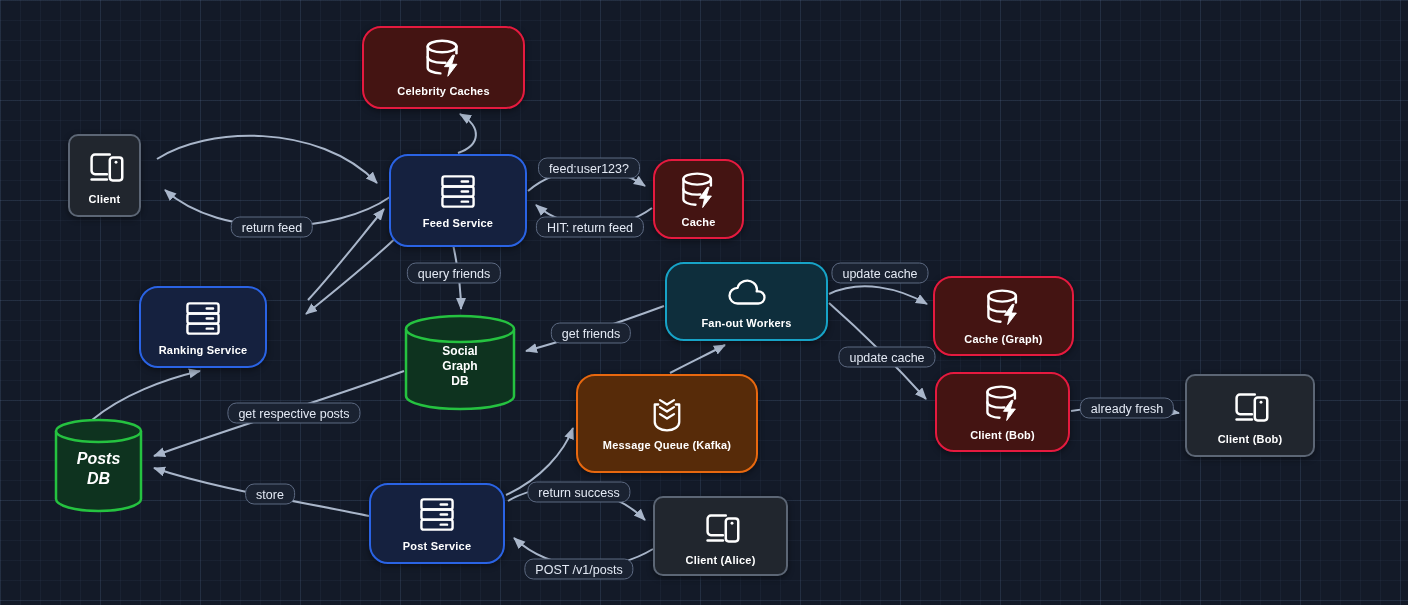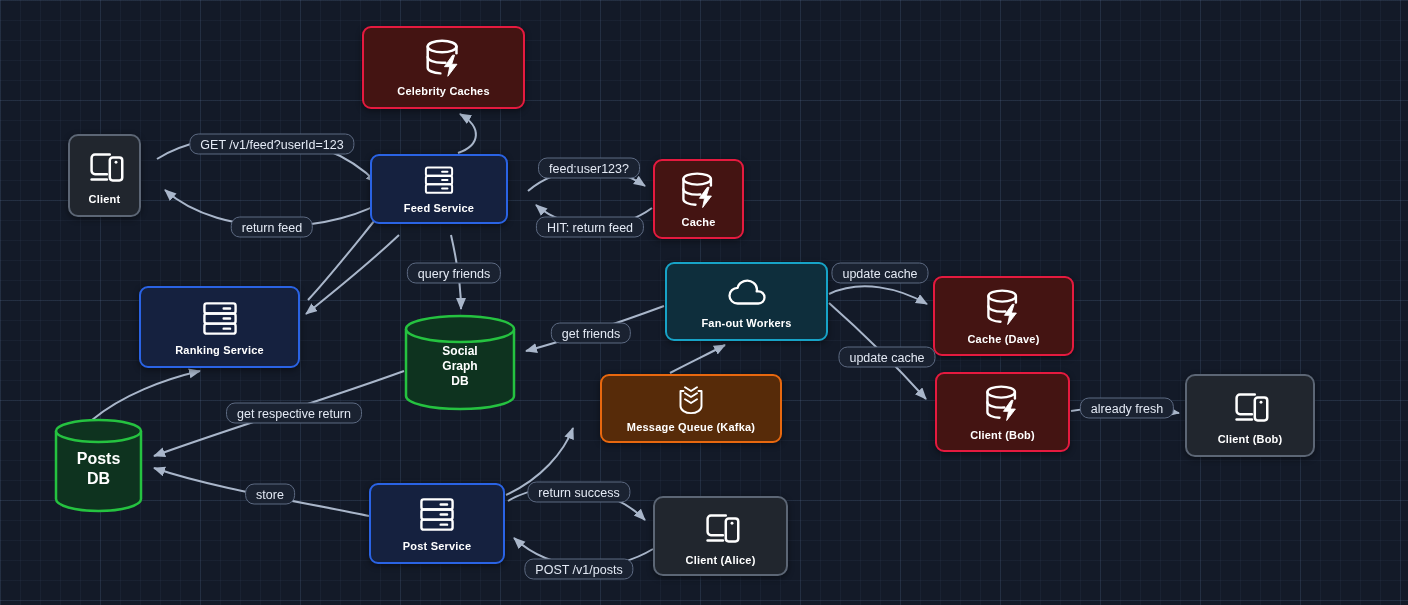--- a/index.html
+++ b/index.html
@@ -10,39 +10,39 @@
     background-image:
       linear-gradient(rgba(130,160,210,0.10) 1px, transparent 1px),
       linear-gradient(90deg, rgba(130,160,210,0.10) 1px, transparent 1px),
       linear-gradient(rgba(130,160,210,0.055) 1px, transparent 1px),
       linear-gradient(90deg, rgba(130,160,210,0.055) 1px, transparent 1px);
     background-size:100px 100px,100px 100px,20px 20px,20px 20px;
   }
   #edges{position:absolute;left:0;top:0;z-index:1;}
   .node{
     position:absolute;z-index:3;box-sizing:border-box;
-    border-radius:9px;border:2px solid #888;
+    border-radius:19px;border:2px solid #888;
     display:flex;flex-direction:column;align-items:center;justify-content:center;
     gap:3px;padding:6px 4px 8px 4px;
     box-shadow:0 2px 6px rgba(0,0,0,0.45);
   }
   .nlabel{font-size:11px;font-weight:bold;color:#ffffff;white-space:nowrap;letter-spacing:.2px;}
   .t-client{background:#21262e;border-color:#5c6675;border-radius:10px;}
   .t-service{background:#15213f;border-color:#2a63e4;}
   .t-cache{background:#441412;border-color:#e51a3f;}
   .t-workers{background:#0e2e3c;border-color:#17a3c7;}
   .t-queue{background:#572b09;border-color:#e8680f;}
   .cyl{position:absolute;z-index:3;}
   .cyl svg{position:absolute;left:0;top:0;}
   .cyl-label{
     position:absolute;inset:0;display:flex;align-items:center;justify-content:center;
     text-align:center;color:#fff;font-weight:bold;font-size:12px;line-height:1.25;
     white-space:pre-line;padding-top:6px;z-index:4;
   }
-  .cyl-label.big{font-size:16px;}
+  .cyl-label.big{font-size:16px;font-style:italic;}
   .elabel{
     position:absolute;z-index:5;transform:translate(-50%,-50%);
     background:#1a2231;border:1.5px solid #5d6a82;border-radius:9px;
     color:#e3e9f4;font-size:12.5px;padding:2.5px 10px;white-space:nowrap;
   }
 </style>
 </head>
 <body>
 
 <div id="canvas">
@@ -119,21 +119,21 @@
     <div class="nlabel">Celebrity Caches</div>
   </div>
 
   <div class="node t-client" style="left:68px;top:134px;width:73px;height:83px">
     <svg width="46" height="46">
         <use href="#sym-devices"></use>
       </svg>
     <div class="nlabel">Client</div>
   </div>
 
-  <div class="node t-service" style="left:370px;top:154px;width:138px;height:70px">
+  <div class="node t-service" style="left:389px;top:154px;width:138px;height:93px">
     <svg width="44" height="44">
         <use href="#sym-server"></use>
       </svg>
     <div class="nlabel">Feed Service</div>
   </div>
 
   <div class="node t-cache" style="left:653px;top:159px;width:91px;height:80px">
     <svg width="44" height="44">
         <use href="#sym-dbbolt"></use>
       </svg>
@@ -144,38 +144,38 @@
     <svg width="46" height="42">
         <use href="#sym-cloud"></use>
       </svg>
     <div class="nlabel">Fan-out Workers</div>
   </div>
 
   <div class="node t-cache" style="left:933px;top:276px;width:141px;height:80px">
     <svg width="44" height="44">
         <use href="#sym-dbbolt"></use>
       </svg>
-    <div class="nlabel">Cache (Dave)</div>
+    <div class="nlabel">Cache (Graph)</div>
   </div>
 
   <div class="node t-cache" style="left:935px;top:372px;width:135px;height:80px">
     <svg width="44" height="44">
         <use href="#sym-dbbolt"></use>
       </svg>
     <div class="nlabel">Client (Bob)</div>
   </div>
 
   <div class="node t-client" style="left:1185px;top:374px;width:130px;height:83px">
     <svg width="46" height="46">
         <use href="#sym-devices"></use>
       </svg>
     <div class="nlabel">Client (Bob)</div>
   </div>
 
-  <div class="node t-service" style="left:139px;top:286px;width:161px;height:82px">
+  <div class="node t-service" style="left:139px;top:286px;width:128px;height:82px">
     <svg width="44" height="44">
         <use href="#sym-server"></use>
       </svg>
     <div class="nlabel">Ranking Service</div>
   </div>
 
   <div class="cyl" style="left:404px;top:314px;width:112px;height:98px">
     <svg width="112" height="98" viewBox="0 0 112 98">
       <path d="M2,15 V82 a54,13 0 0 0 108,0 V15" fill="#0e331f" stroke="#25c240" stroke-width="2.5"></path>
       <ellipse cx="56" cy="15" rx="54" ry="13" fill="#0e331f" stroke="#25c240" stroke-width="2.5"></ellipse>
@@ -187,48 +187,47 @@
 
   <div class="cyl" style="left:54px;top:418px;width:89px;height:96px">
     <svg width="89" height="96" viewBox="0 0 89 96">
       <path d="M2,13 V81 a42.5,12 0 0 0 85,0 V13" fill="#0e331f" stroke="#25c240" stroke-width="2.5"></path>
       <ellipse cx="44.5" cy="13" rx="42.5" ry="11" fill="#0e331f" stroke="#25c240" stroke-width="2.5"></ellipse>
     </svg>
     <div class="cyl-label big">Posts
 DB</div>
   </div>
 
-  <div class="node t-queue" style="left:600px;top:374px;width:182px;height:69px">
+  <div class="node t-queue" style="left:576px;top:374px;width:182px;height:99px">
     <svg width="42" height="42">
         <use href="#sym-queue"></use>
       </svg>
     <div class="nlabel">Message Queue (Kafka)</div>
   </div>
 
   <div class="node t-service" style="left:369px;top:483px;width:136px;height:81px">
     <svg width="44" height="44">
         <use href="#sym-server"></use>
       </svg>
     <div class="nlabel">Post Service</div>
   </div>
 
   <div class="node t-client" style="left:653px;top:496px;width:135px;height:80px">
     <svg width="46" height="46">
         <use href="#sym-devices"></use>
       </svg>
     <div class="nlabel">Client (Alice)</div>
   </div>
 
-  <div class="elabel" style="left:272px;top:144px">GET /v1/feed?userId=123</div>
   <div class="elabel" style="left:272px;top:227px">return feed</div>
   <div class="elabel" style="left:589px;top:168px">feed:user123?</div>
   <div class="elabel" style="left:590px;top:227px">HIT: return feed</div>
   <div class="elabel" style="left:454px;top:273px">query friends</div>
   <div class="elabel" style="left:591px;top:333px">get friends</div>
   <div class="elabel" style="left:880px;top:273px">update cache</div>
   <div class="elabel" style="left:887px;top:357px">update cache</div>
   <div class="elabel" style="left:1127px;top:408px">already fresh</div>
-  <div class="elabel" style="left:294px;top:413px">get respective return</div>
+  <div class="elabel" style="left:294px;top:413px">get respective posts</div>
   <div class="elabel" style="left:270px;top:494px">store</div>
   <div class="elabel" style="left:579px;top:492px">return success</div>
   <div class="elabel" style="left:579px;top:569px">POST /v1/posts</div>
 
 </div>
 
 </body></html>

